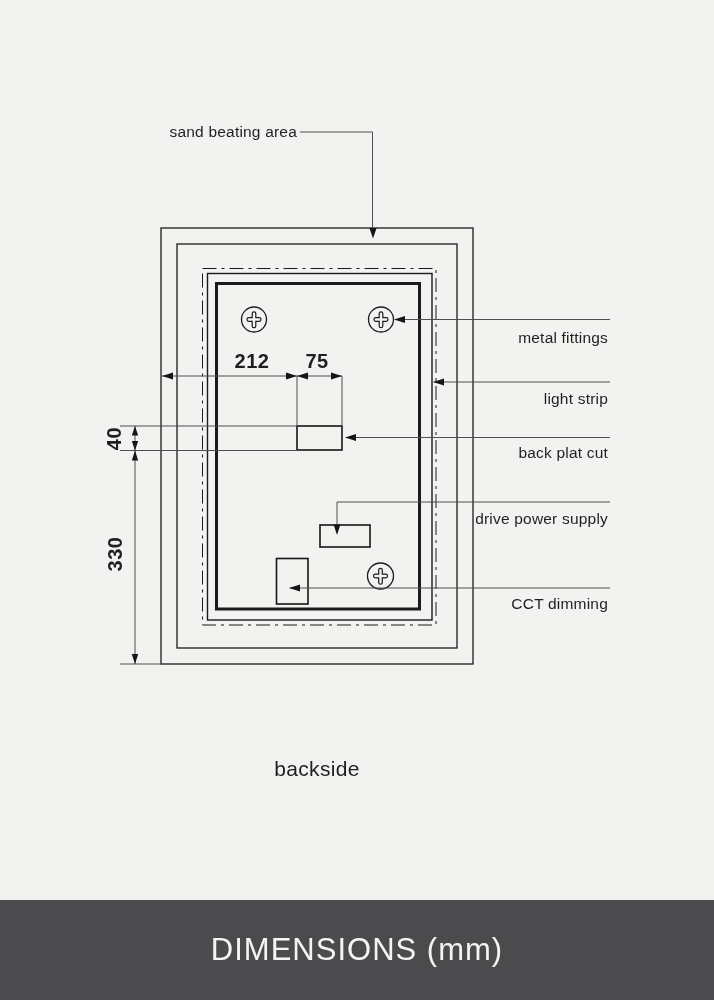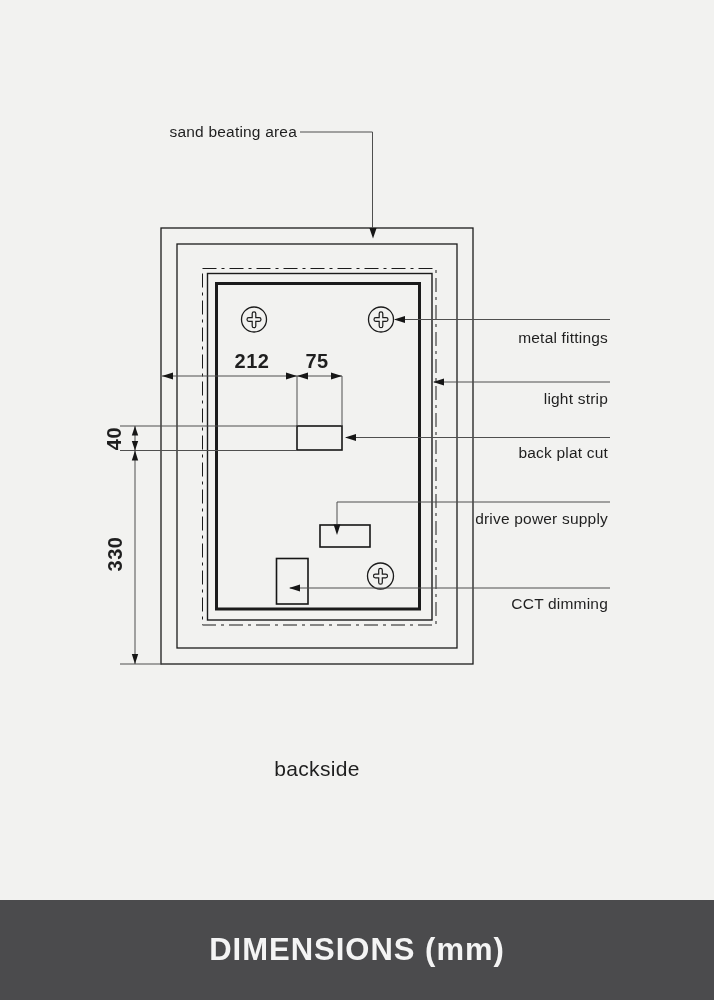--- a/index.html
+++ b/index.html
@@ -20,21 +20,21 @@
   .caption { font-size: 21px; letter-spacing: 0.3px; }
   .thinline { stroke: #4f4f4f; stroke-width: 1; fill: none; }
   .arrow { fill: #161616; stroke: none; }
   .frame-line { stroke: #1b1b1b; fill: none; }
   .footer {
     position: absolute; left: 0; top: 900px; width: 714px; height: 100px;
     background: #4b4b4d;
     display: flex; align-items: center; justify-content: center;
   }
   .footer-title {
-    color: #f4f4f4; font-size: 31px; font-weight: 700; letter-spacing: 1px;
+    color: #f4f4f4; font-size: 31px; font-weight: 400; letter-spacing: 1px;
   }
 </style>
 </head>
 <body style="background: rgb(242, 242, 240);">
 
 <div class="stage">
 <svg width="714" height="1000" viewBox="0 0 714 1000">
   <defs>
     <pattern id="hatch" width="4.6" height="4.6" patternUnits="userSpaceOnUse">
       <rect width="4.6" height="4.6" fill="#ebebe9"></rect>

